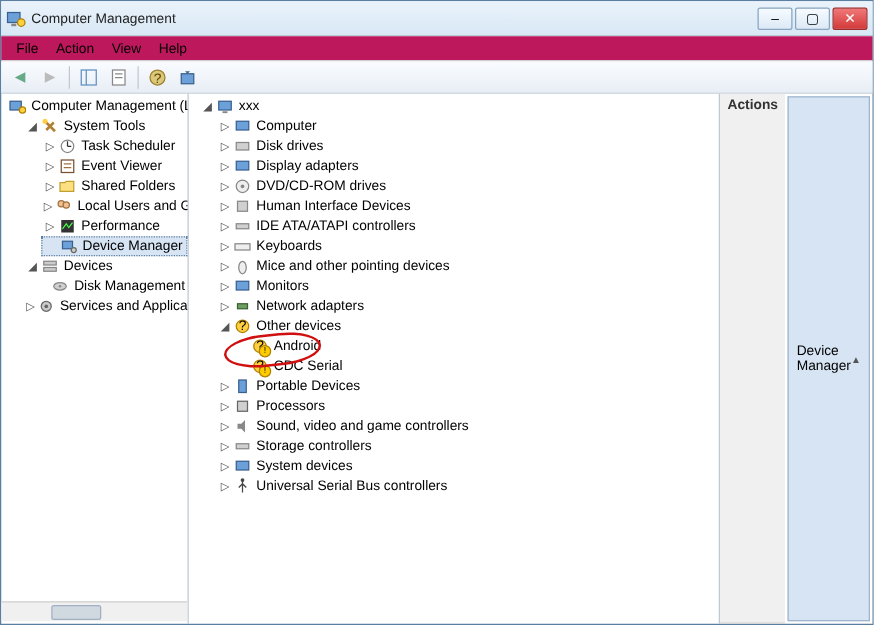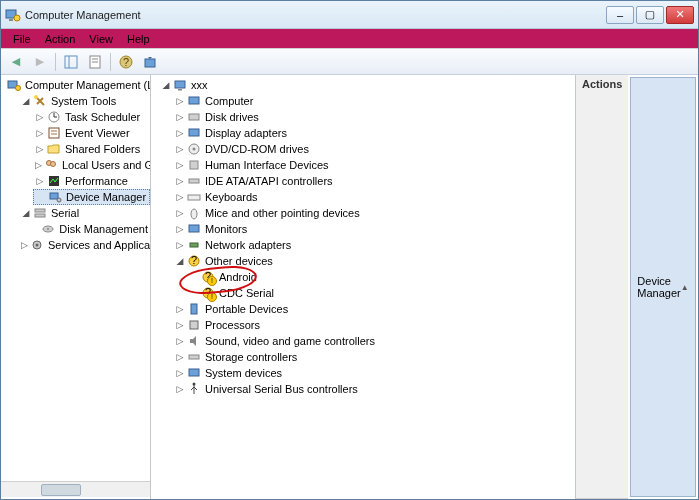--- a/index.html
+++ b/index.html
@@ -212,21 +212,21 @@
             </li>
             <li>
               <div class="node">
                   <span class="exp">◢</span>
                   <span class="ic">
                     <svg viewBox="0 0 14 14">
                       <rect x="2" y="3" width="10" height="3" fill="#ccc" stroke="#888"></rect>
                       <rect x="2" y="8" width="10" height="3" fill="#ccc" stroke="#888"></rect>
                     </svg>
                   </span>
-                  <span class="label">Serial</span>
+                  <span class="label">Devices</span>
                 </div>
               <ul>
                 <li>
                     <div class="node">
                       <span class="exp"></span>
                       <span class="ic">
                         <svg viewBox="0 0 14 14">
                           <ellipse cx="7" cy="7" rx="5" ry="3" fill="#d0d0d0" stroke="#888"></ellipse>
                           <circle cx="7" cy="7" r="1" fill="#888"></circle>
                         </svg>

